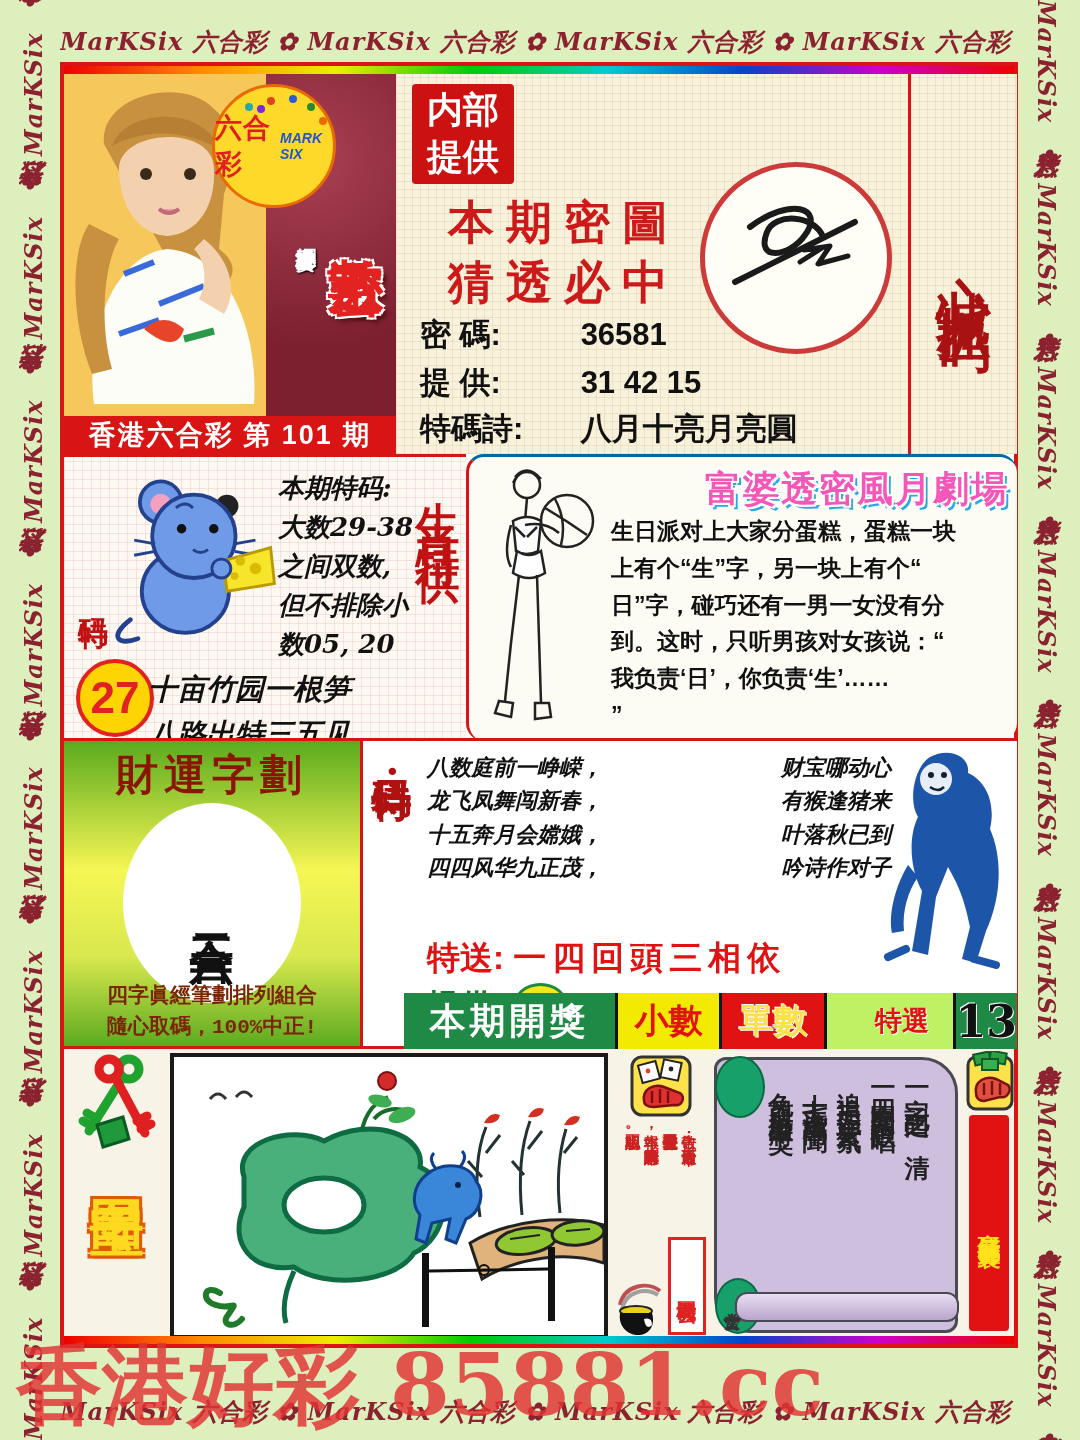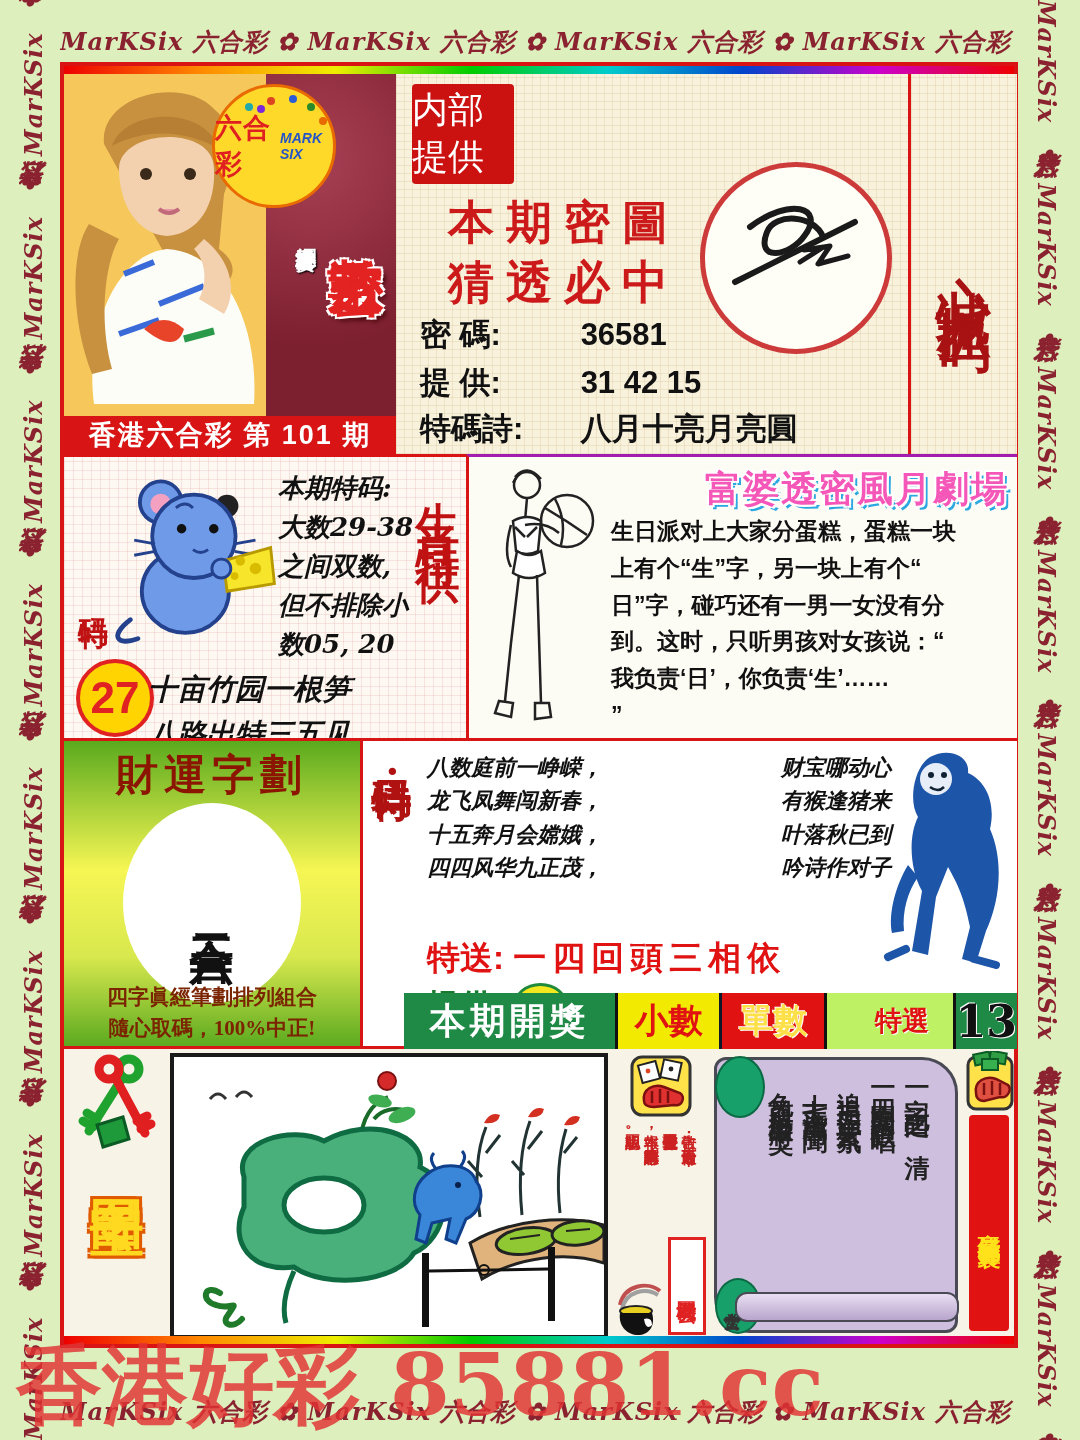--- a/index.html
+++ b/index.html
@@ -47,22 +47,22 @@
      color:#e32222;font-family:"DejaVu Serif",serif;
      text-shadow:-2px -2px 0 #fff,2px -2px 0 #fff,-2px 2px 0 #fff,2px 2px 0 #fff,4px 5px 4px rgba(60,0,0,.55);}
   #fupo-site{position:absolute;right:78px;top:158px;font-size:21px;font-weight:bold;color:#fff;
      line-height:1.18;text-shadow:1px 1px 2px #000;}
   #issue-bar{position:absolute;left:0;bottom:0;width:100%;height:38px;background:#d81414;
      color:#fff;font-size:27px;font-weight:bold;display:flex;align-items:center;justify-content:center;
      letter-spacing:2px;}
 
   #secret-block{position:absolute;left:332px;top:8px;width:512px;height:380px;}
   #badge{position:absolute;left:16px;top:10px;width:102px;height:100px;background:#cc1111;
-     color:#fff;font-size:36px;font-weight:normal;line-height:1.3;display:flex;align-items:center;
-     justify-content:center;border-radius:4px;}
+     color:#fff;font-size:36px;font-weight:bold;line-height:1.3;display:flex;align-items:center;
+     justify-content:center;text-align:center;border-radius:4px;}
   .headline{position:absolute;left:52px;color:#cc1a1a;font-size:46px;font-weight:bold;letter-spacing:12px;
      font-family:"DejaVu Serif",serif;}
   #hl1{top:118px;} #hl2{top:178px;}
   .srow{position:absolute;left:24px;font-size:31px;font-weight:bold;color:#111;white-space:nowrap;}
   .srow .lab{display:inline-block;min-width:152px;}
   #sr1{top:240px;} #sr2{top:288px;} #sr3{top:334px;}
   #sig-circle{position:absolute;left:304px;top:88px;width:182px;height:182px;border:5px solid #cc3a3a;
      border-radius:50%;background:#fffef6;z-index:3;}
 
   #right-slogan{position:absolute;left:844px;top:8px;width:106px;height:380px;border-left:3px solid #d81414;
@@ -79,37 +79,37 @@
      display:flex;align-items:center;justify-content:center;}
   #zlines{position:absolute;left:214px;top:12px;width:180px;font-size:26px;font-weight:bold;
      font-style:italic;line-height:1.5;color:#111;font-family:"DejaVu Serif",serif;}
   #zverse{position:absolute;left:84px;top:210px;width:300px;font-size:29px;font-weight:bold;
      font-style:italic;line-height:1.55;color:#111;font-family:"DejaVu Serif",serif;}
   #sxtg{position:absolute;right:6px;top:10px;height:262px;font-size:44px;font-weight:bold;color:#c01212;
      font-family:"DejaVu Serif",serif;display:flex;}
   #sxtg .vtext{line-height:1;letter-spacing:20px;}
 
   #theater-box{position:absolute;left:402px;top:388px;width:548px;height:284px;background:#fcfbf4;
-     border-top:3px solid #a21caf;border-left:3px solid #d81414;}
+     border-top:3px solid #0369a1;border-left:3px solid #d81414;border-radius:18px;}
   #theater-title{position:absolute;right:8px;top:8px;font-size:36px;font-weight:bold;color:#f557b8;
      letter-spacing:2px;
      text-shadow:-2px -2px 0 #fff,2px -2px 0 #fff,-2px 2px 0 #fff,2px 2px 0 #fff,4px 4px 0 #2ba8e0;}
   #story{position:absolute;left:142px;top:56px;width:400px;font-size:23px;font-weight:bold;
      line-height:1.6;color:#111;}
 
   
   #fortune-box{position:absolute;left:0;top:672px;width:296px;height:308px;border-top:3px solid #d81414;
      background:linear-gradient(180deg,#5aaa1e,#f6f654 42%,#d8e84e 70%,#58a81e);}
   #fortune-title{position:absolute;top:6px;width:100%;text-align:center;font-size:42px;font-weight:bold;
      color:#8b1500;letter-spacing:6px;font-family:"DejaVu Serif",serif;}
   #fortune-oval{position:absolute;left:50%;top:62px;transform:translateX(-50%);width:178px;height:200px;
      background:#fff;border-radius:50%;display:flex;align-items:center;justify-content:center;}
   #fortune-oval .vtext{font-size:44px;font-weight:bold;color:#111;font-family:"DejaVu Serif",serif;line-height:1;}
   #fortune-footer{position:absolute;bottom:6px;width:100%;text-align:center;font-size:21px;font-weight:bold;
-     color:#7a2400;line-height:1.45;font-family:Liberation Serif, serif;}
+     color:#7a2400;line-height:1.45;font-family:Liberation Mono, monospace;}
 
   #poem-box{position:absolute;left:296px;top:672px;width:654px;height:308px;background:#fff;
      border-top:3px solid #d81414;border-left:3px solid #d81414;}
   #poem-title{position:absolute;left:6px;top:8px;font-size:40px;font-weight:bold;color:#b01212;
      font-family:"DejaVu Serif",serif;line-height:1.15;}
   .pcol{position:absolute;top:10px;font-size:22px;font-weight:bold;font-style:italic;line-height:1.52;
      color:#111;font-family:"DejaVu Serif",serif;white-space:nowrap;}
   #pcol1{left:64px;} #pcol2{left:418px;}
   #special-line{position:absolute;left:64px;top:195px;font-size:33px;font-weight:bold;color:#e01212;}
   #special-line .val{letter-spacing:6px;}

